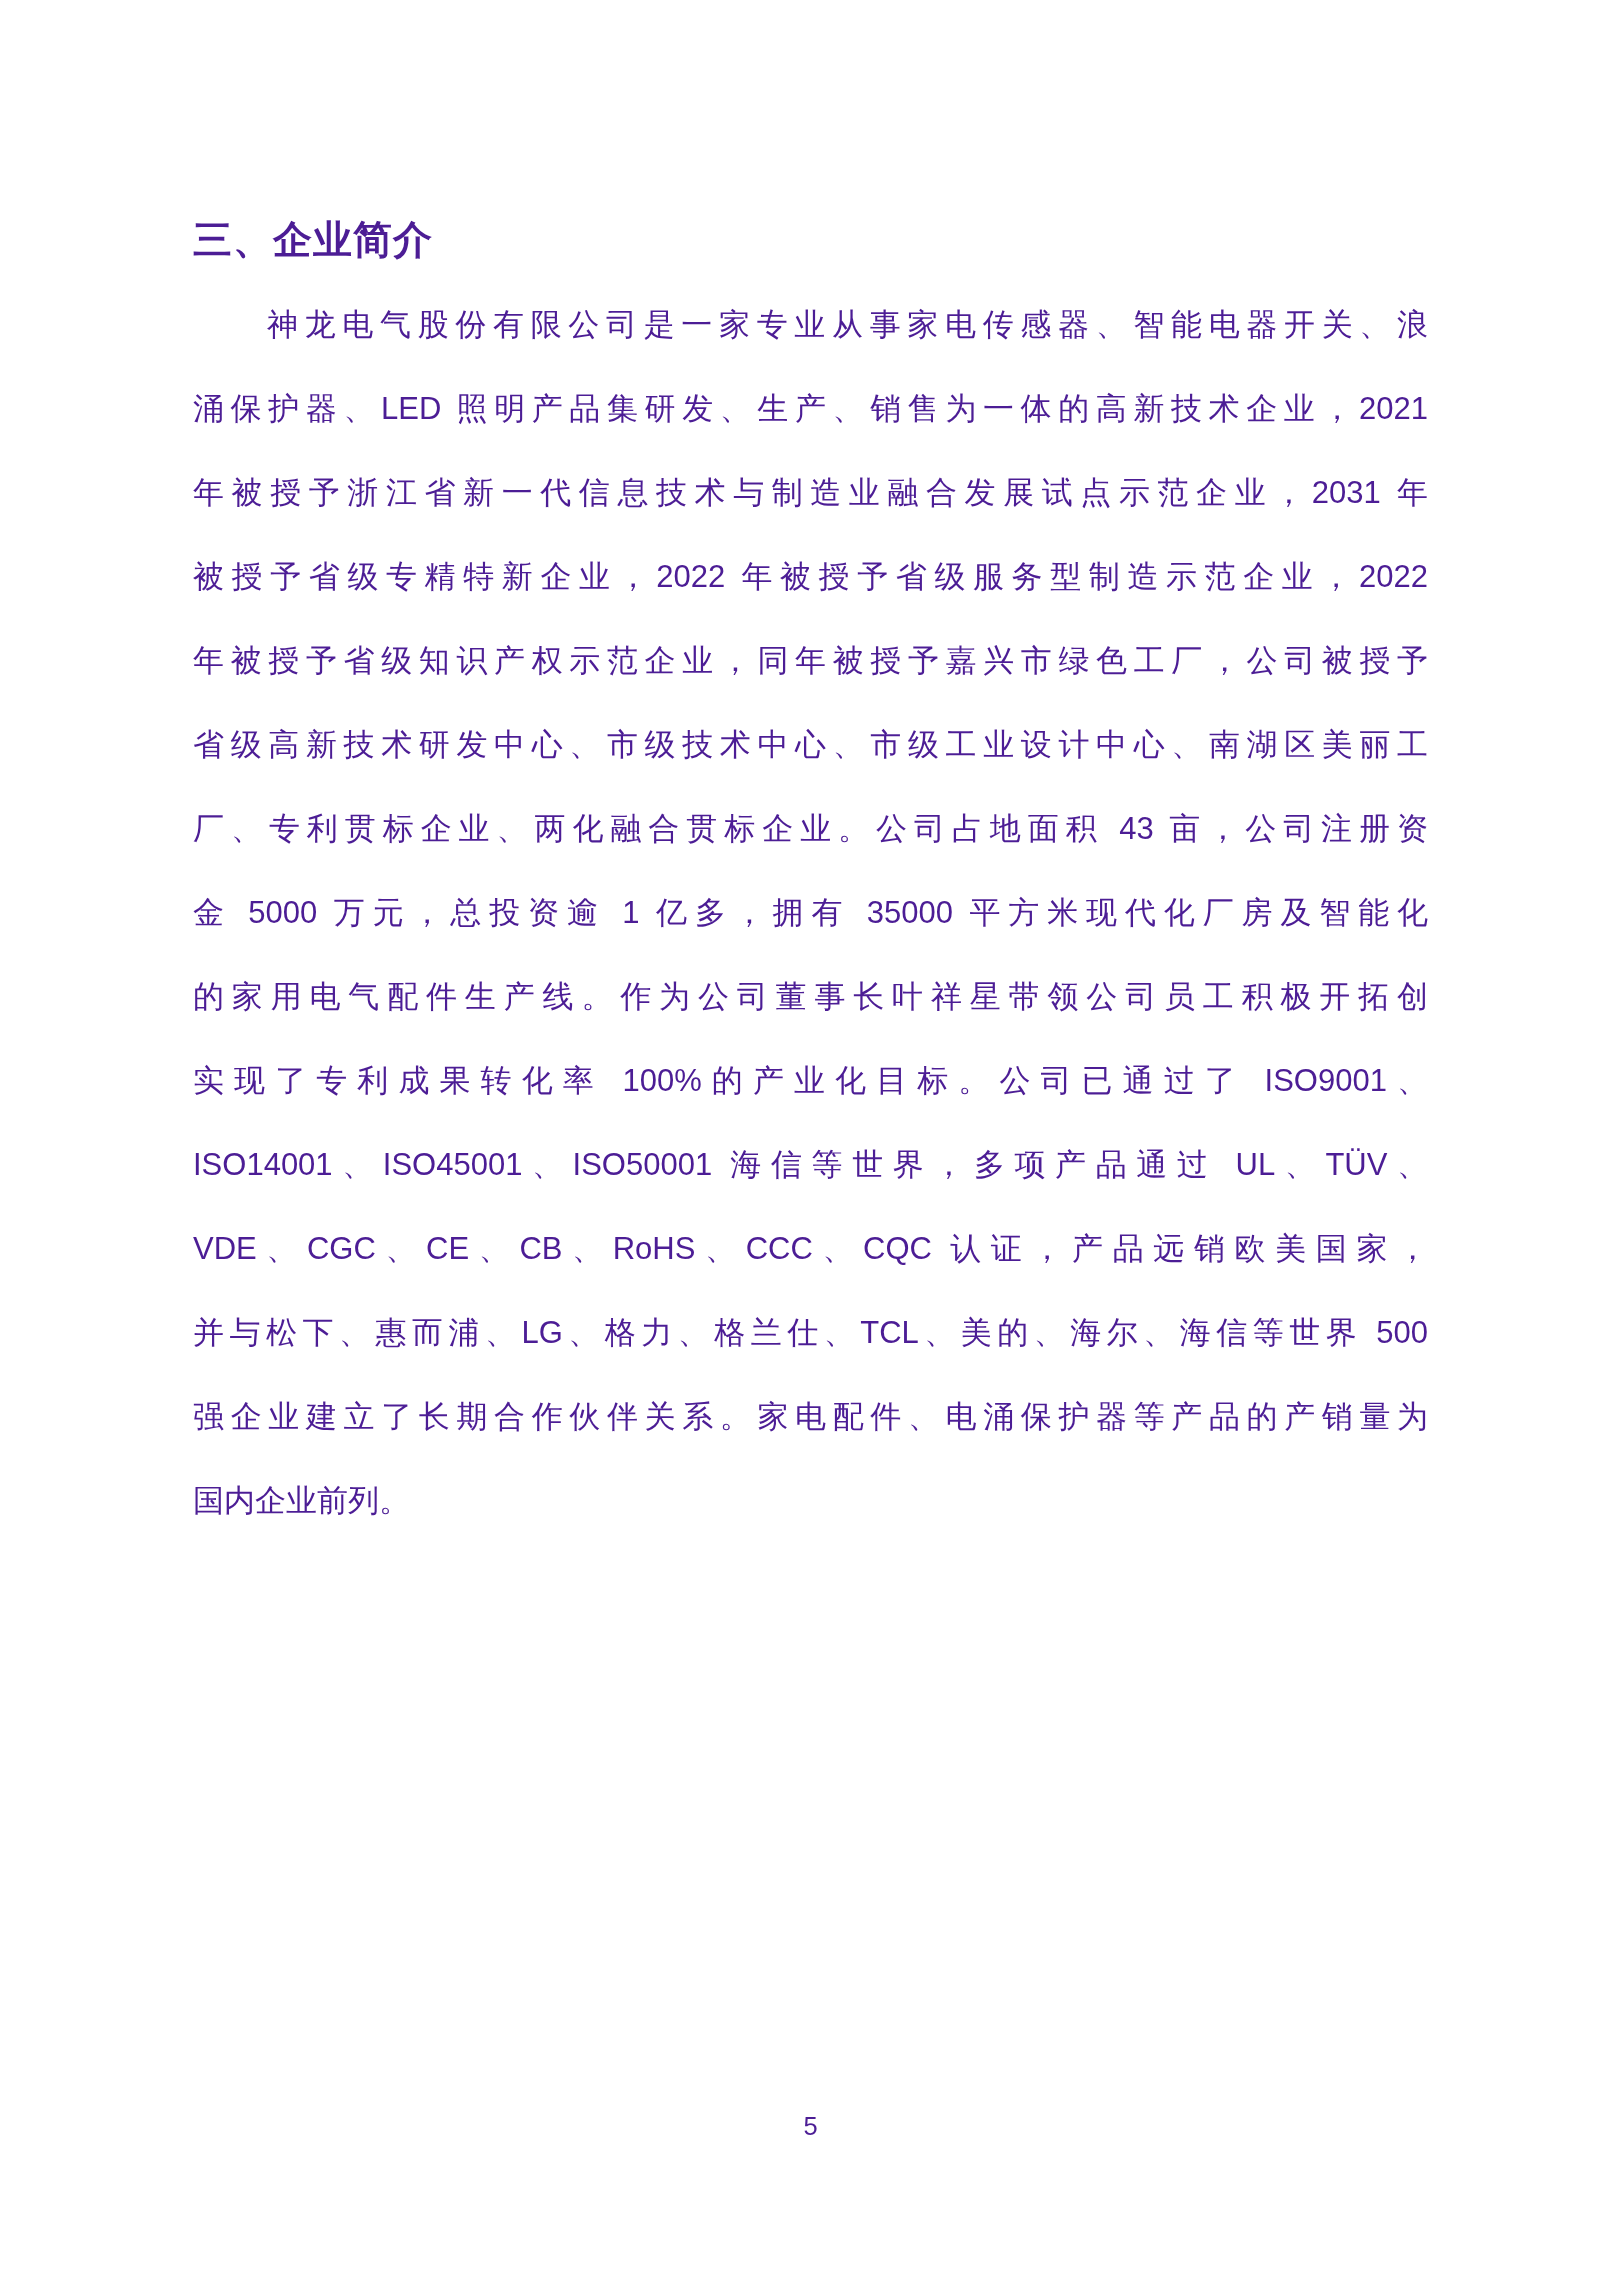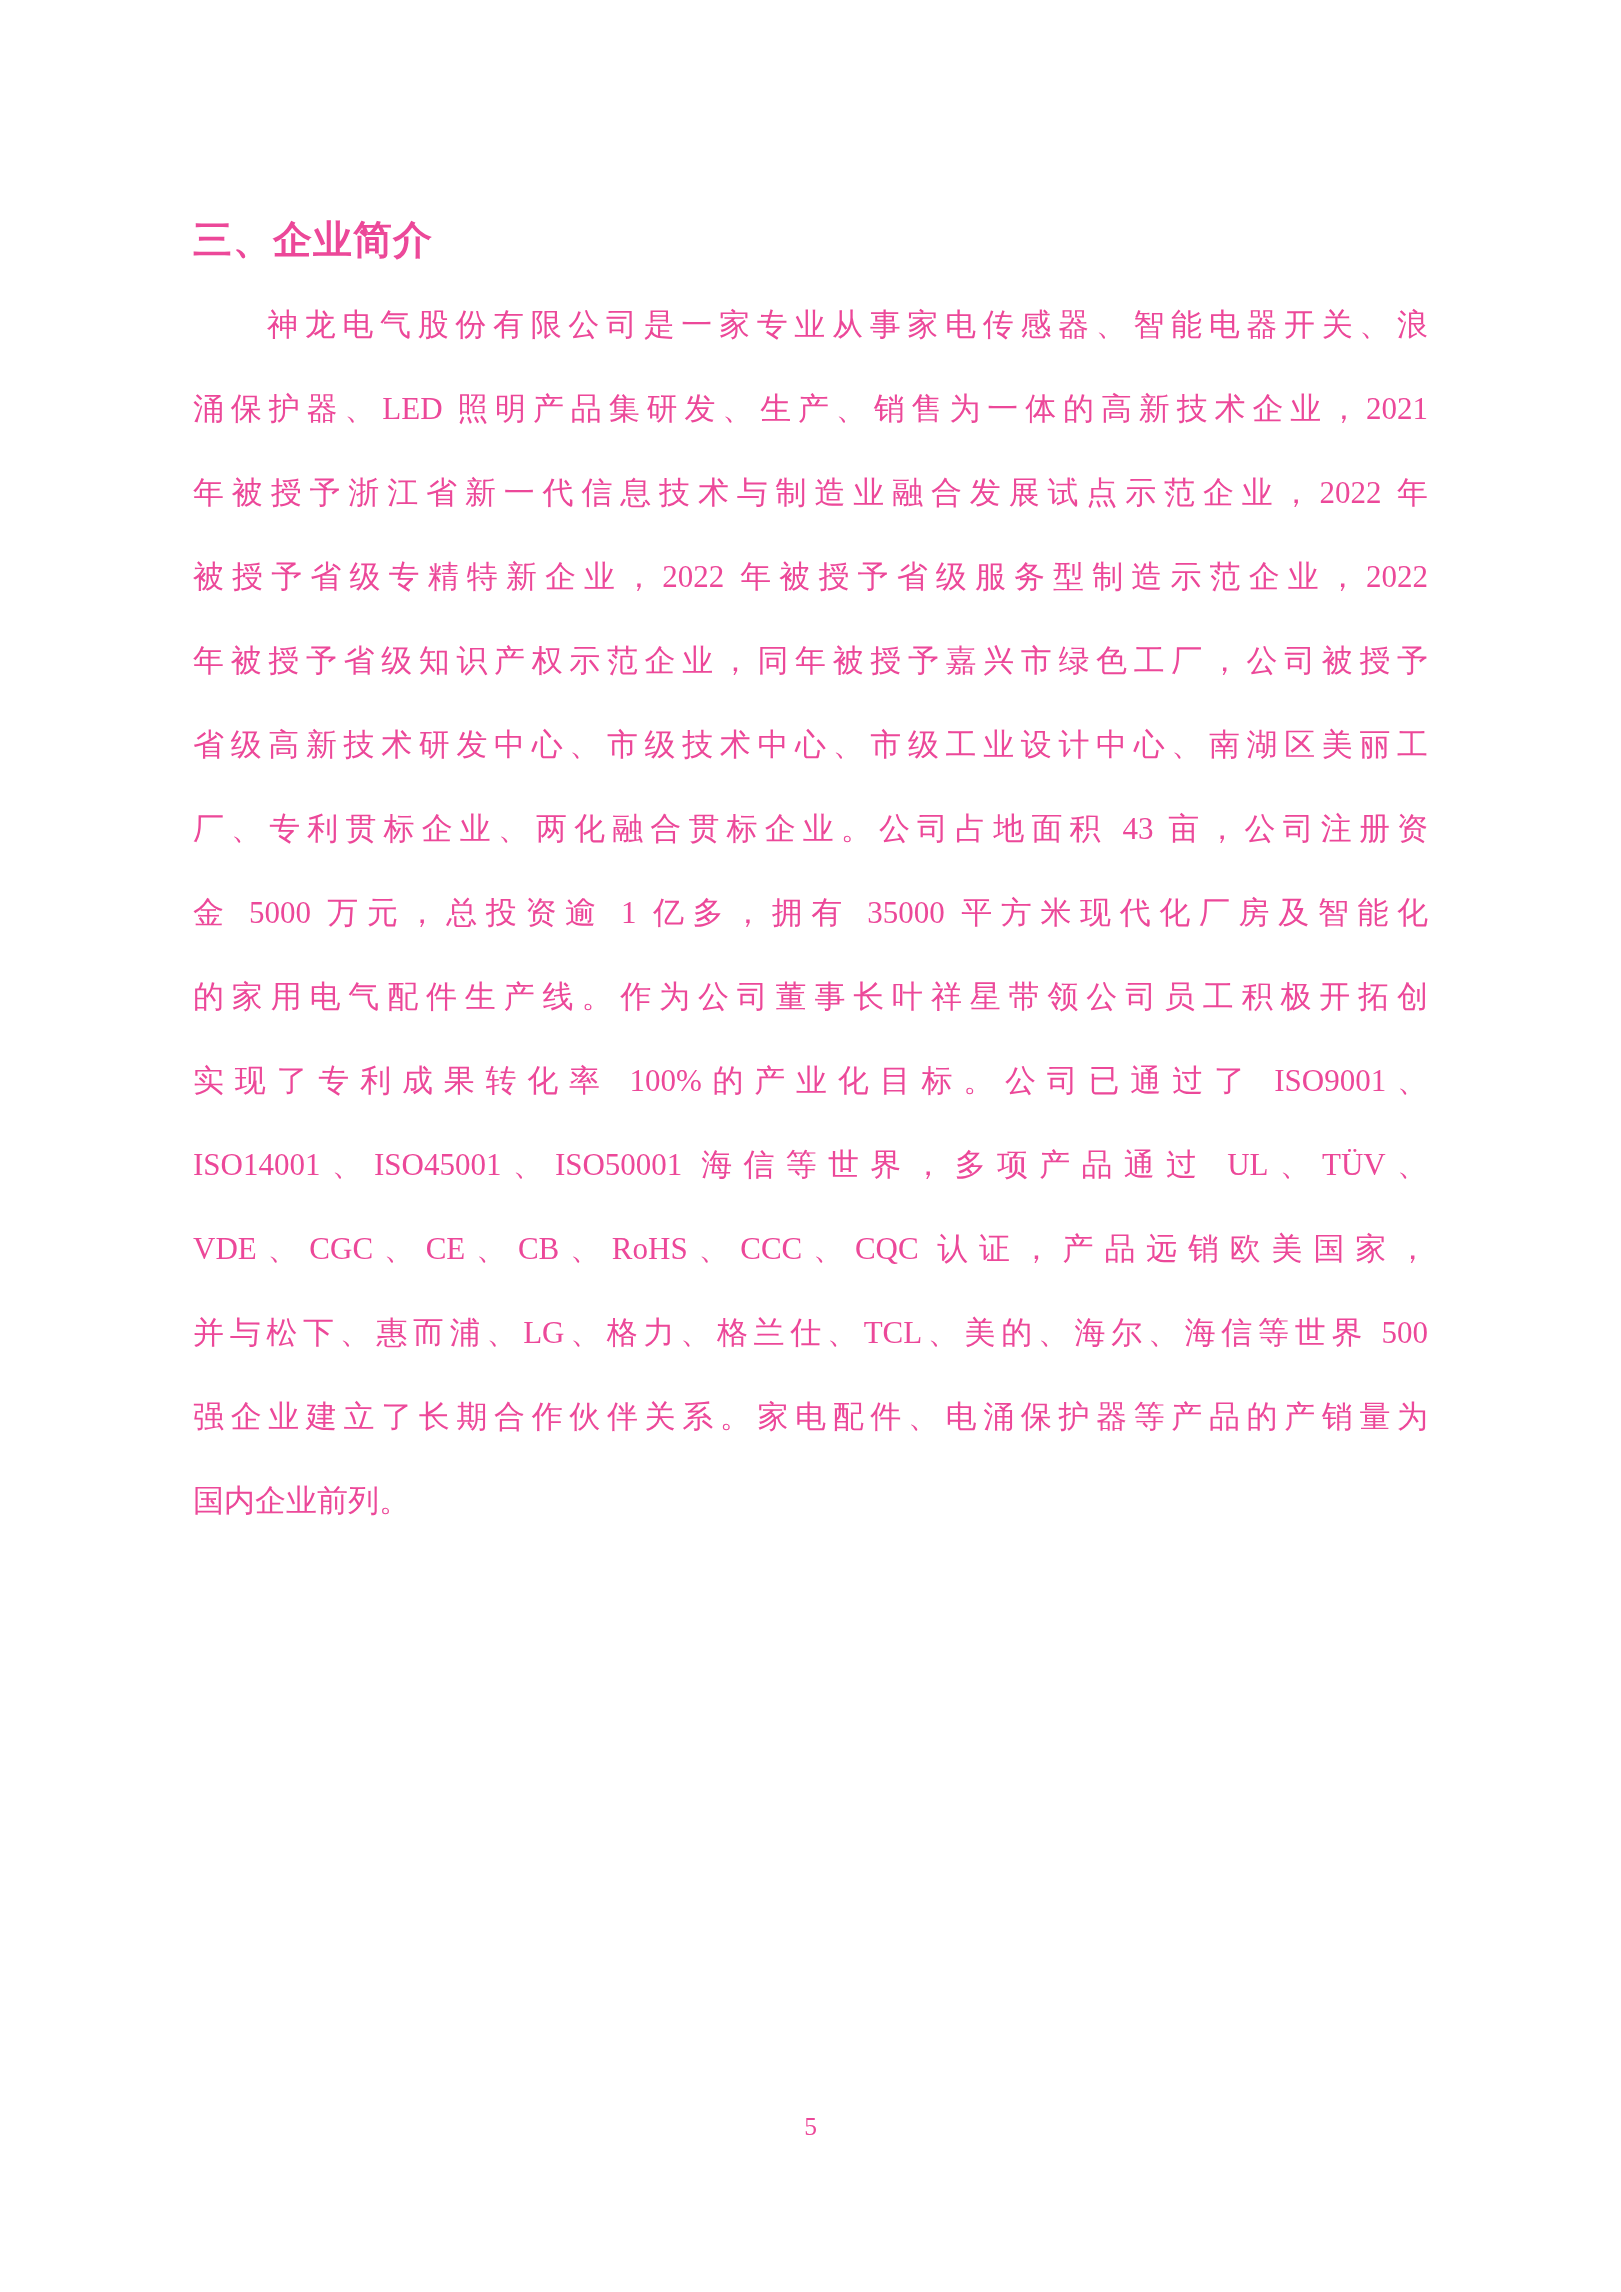--- a/index.html
+++ b/index.html
@@ -5,22 +5,22 @@
   html, body {
     margin: 0;
     padding: 0;
     background: #ffffff;
   }
   .page {
     position: relative;
     width: 1621px;
     height: 2185px;
     background: #ffffff;
-    color: #ec4899;
-    font-family: Liberation Serif, serif;
+    color: #4c1d95;
+    font-family: Liberation Sans, sans-serif;
     overflow: hidden;
   }
   .heading {
     position: absolute;
     left: 193px;
     top: 216px;
     font-size: 39px;
     line-height: 47px;
     font-weight: 700;
     letter-spacing: 1px;
@@ -60,21 +60,21 @@
 </style>
 </head>
 <body>
 
 <div class="page">
   <div class="heading">三、企业简介</div>
 
   <div class="para">
       <div class="line first">神龙电气股份有限公司是一家专业从事家电传感器、智能电器开关、浪</div>
       <div class="line">涌保护器、LED 照明产品集研发、生产、销售为一体的高新技术企业，2021</div>
-      <div class="line">年被授予浙江省新一代信息技术与制造业融合发展试点示范企业，2022 年</div>
+      <div class="line">年被授予浙江省新一代信息技术与制造业融合发展试点示范企业，2031 年</div>
       <div class="line">被授予省级专精特新企业，2022 年被授予省级服务型制造示范企业，2022</div>
       <div class="line">年被授予省级知识产权示范企业，同年被授予嘉兴市绿色工厂，公司被授予</div>
       <div class="line">省级高新技术研发中心、市级技术中心、市级工业设计中心、南湖区美丽工</div>
       <div class="line">厂、专利贯标企业、两化融合贯标企业。公司占地面积 43 亩，公司注册资</div>
       <div class="line">金 5000 万元，总投资逾 1 亿多，拥有 35000 平方米现代化厂房及智能化</div>
       <div class="line">的家用电气配件生产线。作为公司董事长叶祥星带领公司员工积极开拓创</div>
       <div class="line">实现了专利成果转化率 100%的产业化目标。公司已通过了 ISO9001、</div>
       <div class="line">ISO14001、ISO45001、ISO50001 海信等世界，多项产品通过 UL、TÜV、</div>
       <div class="line">VDE、CGC、CE、CB、RoHS、CCC、CQC 认证，产品远销欧美国家，</div>
       <div class="line">并与松下、惠而浦、LG、格力、格兰仕、TCL、美的、海尔、海信等世界 500</div>

